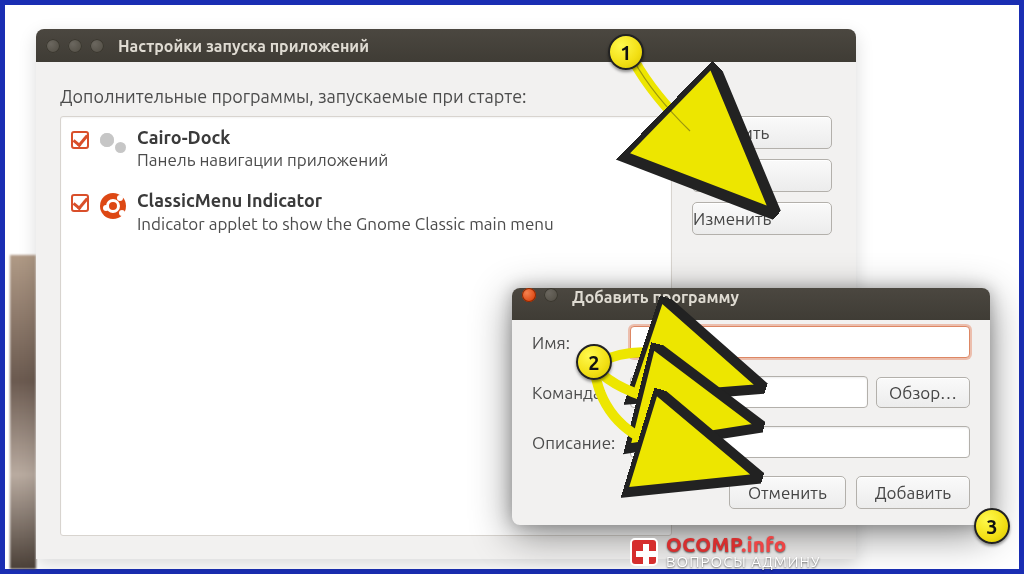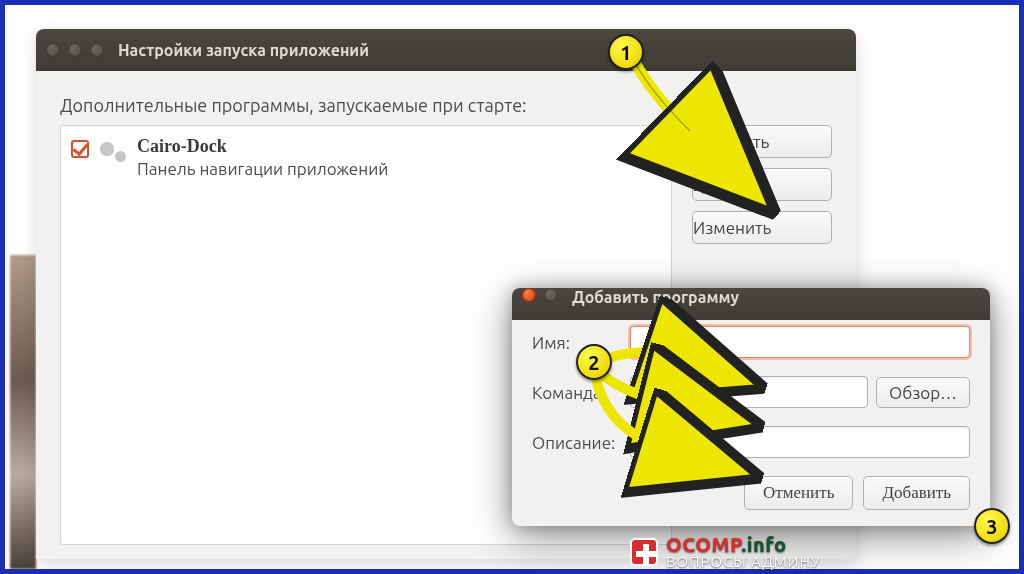--- a/index.html
+++ b/index.html
@@ -2,55 +2,55 @@
 <html><head>
 <meta charset="utf-8">
 <style>
   * { box-sizing: border-box; margin: 0; padding: 0; font-family: Ubuntu, "Liberation Sans", Arial, sans-serif; }
   html, body { width: 1024px; height: 574px; overflow: hidden; }
   .frame { position: absolute; inset: 0; border: 5px solid #1a2eb3; background: #fff; }
   .bg-photo { position: absolute; left: 5px; top: 250px; width: 26px; height: 314px; background: linear-gradient(180deg,#b09a86 0%, #6b5a50 40%, #b9aba0 70%, #4b4038 100%); filter: blur(1px); }
 
   
   .win1 { position: absolute; left: 31px; top: 24px; width: 820px; height: 530px; background: #f2f1f0; border-radius: 8px 8px 0 0; box-shadow: 0 6px 18px rgba(0,0,0,.15); }
-  .tb { height: 42px; background: linear-gradient(#4b4740,#3f3c35); border-radius: 8px 8px 0 0; display: flex; align-items: center; padding: 0 10px; gap: 8px; }
+  .tb { height: 33px; background: linear-gradient(#4b4740,#3f3c35); border-radius: 8px 8px 0 0; display: flex; align-items: center; padding: 0 10px; gap: 8px; }
   .wbtn { width: 14px; height: 14px; border-radius: 50%; background: radial-gradient(circle at 35% 35%, #6b675f 0%, #565249 70%); box-shadow: inset 0 0 0 1px #3a372f; }
   .wtitle { color: #dfdbd2; font-weight: bold; font-size: 16px; margin-left: 6px; }
   .win1-body { padding: 24px 24px 20px 24px; }
   .section-label { color: #4c4c4c; font-size: 18px; margin-bottom: 10px; }
   .content-row { display: flex; gap: 20px; }
   .listbox { flex: 1; background: #fff; border: 1px solid #d8d4cf; border-radius: 3px; min-height: 420px; box-shadow: inset 0 1px 2px rgba(0,0,0,.05); }
   .li { display: flex; align-items: flex-start; gap: 10px; padding: 8px 10px; }
   .chk { width: 18px; height: 18px; border: 2px solid #d94f2a; border-radius: 3px; background: #fff; display: flex; align-items: center; justify-content: center; margin-top: 6px; position: relative; }
   .chk::after { content:""; width: 6px; height: 11px; border-right: 3px solid #d94f2a; border-bottom: 3px solid #d94f2a; transform: rotate(40deg); margin-top:-3px; }
   .iconwrap { width: 28px; height: 28px; display:flex; align-items:center; justify-content:center; margin-top:4px;}
   .gears { width: 26px; height: 20px; opacity:.55; position:relative;}
   .gears::before,.gears::after{content:"";position:absolute;border-radius:50%;background:#999;}
   .gears::before{width:14px;height:14px;top:0;left:0;box-shadow:0 0 0 2px #999 inset;}
   .gears::after{width:11px;height:11px;bottom:0;right:0;}
   .ubuntu-icon{width:26px;height:26px;border-radius:50%;background:#dd4814;position:relative;}
   .ubuntu-icon::before{content:"";position:absolute;inset:6px;border:3px solid #fff;border-radius:50%;}
   .ubuntu-icon::after{content:"";position:absolute;width:6px;height:6px;background:#fff;border-radius:50%;top:2px;right:3px;box-shadow:-14px 10px 0 #fff, 2px 15px 0 #fff;}
   .li-text { display:flex; flex-direction:column; line-height:1.35; }
-  .li-title { font-weight: bold; color:#3a3a3a; font-size:18px;font-family:Liberation Serif, serif;}
+  .li-title { font-weight: bold; color:#3a3a3a; font-size:18px;}
   .li-desc { color:#4c4c4c; font-size:17px;}
   .btncol { display:flex; flex-direction:column; gap:10px; width:140px;}
   .btn { background: linear-gradient(#fafafa,#ececec); border: 1px solid #b3b0ab; border-radius: 5px; color:#444; font-size:17px; padding:6px 0; text-align:left; cursor:pointer; box-shadow:0 1px 0 #fff inset;}
 
   
   .win2 { position: absolute; left: 507px; top: 283px; width: 478px; background:#f2f1f0; border-radius: 8px; box-shadow: 0 10px 40px rgba(0,0,0,.45), 0 0 16px rgba(0,0,0,.25); }
   .tb2 { height: 32px; background: linear-gradient(#4b4740,#3f3c35); border-radius: 8px 8px 0 0; display:flex; align-items:flex-start; padding:0 10px; gap:8px;}
   .close2{ width:14px;height:14px;border-radius:50%;background:radial-gradient(circle at 35% 35%,#f4824f 0%, #dd4814 70%); box-shadow: inset 0 0 0 1px #8b2800;}
   .win2-body { padding: 6px 20px 16px 20px; }
   .field { display:flex; align-items:center; margin-bottom:18px; gap:8px;}
   .flabel { width:90px; color:#4c4c4c; font-size:17px; text-align:left;}
   .tinput { flex:1; height:32px; background:#fff; border:1px solid #b3b0ab; border-radius:4px; padding:0 8px; font-size:16px; box-shadow: inset 0 1px 2px rgba(0,0,0,.08);}
   .tinput.focus{ border-color:#dd8764; box-shadow: 0 0 0 2px rgba(221,72,20,.3);}
   .dlg-actions { display:flex; justify-content:flex-end; gap:10px; margin-top:6px;}
-  .dlg-actions .btn{ padding:6px 18px;font-family:Liberation Serif, serif;}
+  .dlg-actions .btn{ padding:6px 18px;}
 
   
   .badge { position:absolute; width:36px; height:36px; border-radius:50%; background: radial-gradient(circle at 35% 30%, #fff94d 0%, #f2df14 60%, #d6c400 100%); border:2px solid #222; display:flex; align-items:center; justify-content:center; font-weight:bold; font-size:20px; color:#111; box-shadow:0 2px 3px rgba(0,0,0,.4); z-index:30;}
   .arrow { position:absolute; z-index:29; }
   .arrow svg { overflow: visible; }
 
   
   .wm { position:absolute; left:625px; top:528px; display:flex; align-items:center; gap:8px; z-index:40; text-shadow: 0 1px 2px rgba(0,0,0,.6);}
   .wm-cross { width:28px;height:28px;background:#d62e2e;border-radius:5px;position:relative;border:2px solid #fff;}
   .wm-cross::before,.wm-cross::after{content:"";position:absolute;background:#fff;}
@@ -78,20 +78,30 @@
       <div class="content-row">
         <div class="listbox">
           <div class="li">
             <div class="chk"></div>
             <div class="iconwrap">
                 <div class="gears"></div>
               </div>
             <div class="li-text">
               <div class="li-title">Cairo-Dock</div>
               <div class="li-desc">Панель навигации приложений</div>
+            </div>
+          </div>
+          <div class="li">
+            <div class="chk"></div>
+            <div class="iconwrap">
+                <div class="ubuntu-icon"></div>
+              </div>
+            <div class="li-text">
+              <div class="li-title">ClassicMenu Indicator</div>
+              <div class="li-desc">Indicator applet to show the Gnome Classic main menu</div>
             </div>
           </div>
         </div>
         <div class="btncol">
           <div class="btn">Добавить</div>
           <div class="btn">Удалить</div>
           <div class="btn">Изменить</div>
         </div>
       </div>
     </div>
@@ -148,17 +158,17 @@
     </svg>
   </div>
 
   <div class="badge" style="left:603px; top:29px;">1</div>
   <div class="badge" style="left:571px; top:339px;">2</div>
   <div class="badge" style="left:969px; top:503px;">3</div>
 
   <div class="wm">
     <div class="wm-cross"></div>
     <div>
-      <div class="wm-text"><span>OCOMP</span><span style="color:#14532d;margin-top:7px;">.info</span></div>
+      <div class="wm-text"><span>OCOMP</span><span style="color:#ef4444;margin-top:7px;">.info</span></div>
       <div class="wm-sub">ВОПРОСЫ АДМИНУ</div>
     </div>
   </div>
 </div>
 
 </body></html>

